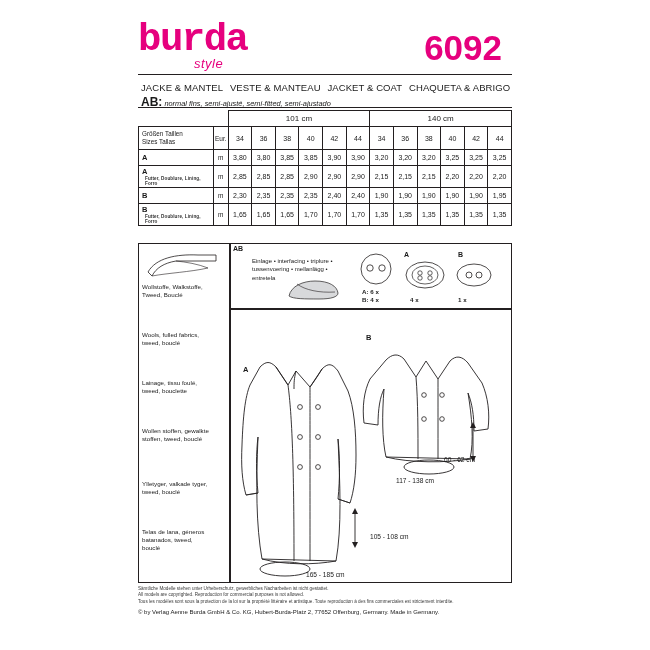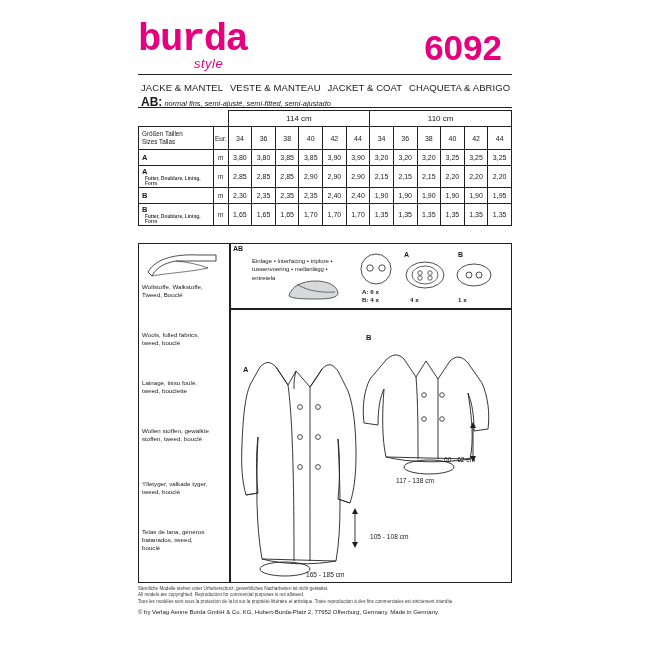--- a/index.html
+++ b/index.html
@@ -142,22 +142,22 @@
   <div class="ab-line">
     <b>AB:</b>
     <i>normal fins, semi-ajusté, semi-fitted, semi-ajustado</i>
   </div>
 
   <table class="mtable">
     <tbody>
         <tr>
       <td class="nob label"></td>
       <td class="nob unit"></td>
-      <td class="widthhdr" colspan="6">114 cm</td>
-      <td class="widthhdr" colspan="6">110 cm</td>
+      <td class="widthhdr" colspan="6">101 cm</td>
+      <td class="widthhdr" colspan="6">140 cm</td>
     </tr>
     <tr>
       <td class="label lbl-cell">
         <span class="l1">Größen  Taillen</span>
         <span class="l1">Sizes  Tallas</span>
       </td>
       <td class="unit">Eur.</td>
       <td class="num szhdr">34</td>
       <td class="num szhdr">36</td>
       <td class="num szhdr">38</td>

